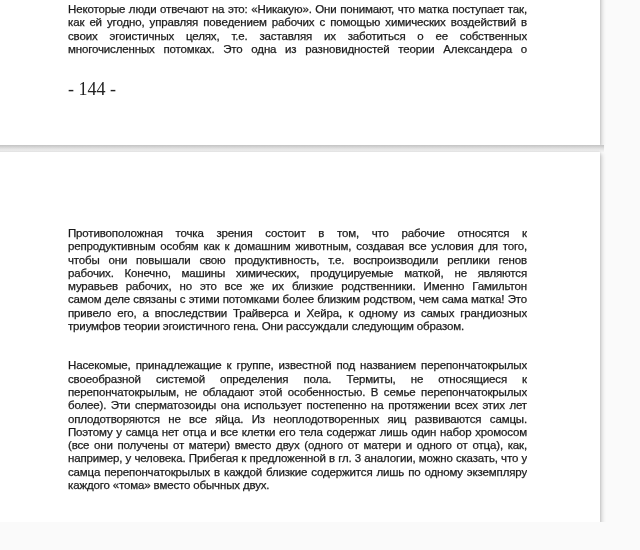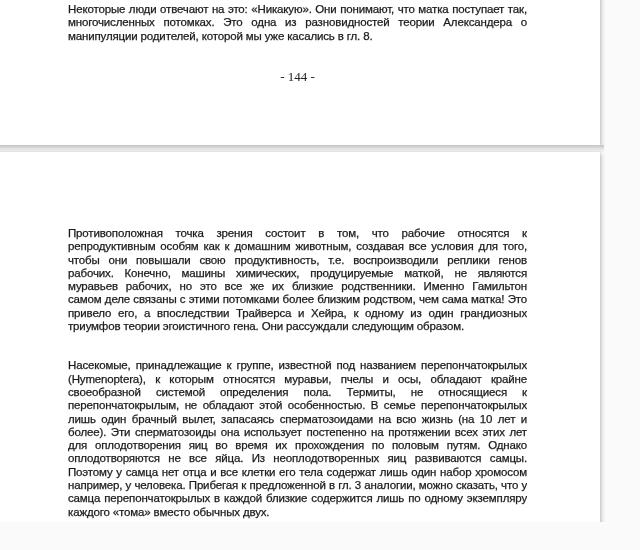--- a/index.html
+++ b/index.html
@@ -61,69 +61,68 @@
     overflow: hidden;
     text-align: justify;
     text-align-last: justify;
     white-space: normal;
   }
   .line.para-last {
     text-align-last: left;
   }
   .page-number {
     margin-top: 27px;
-    text-align: center;
+    text-align: left;
     font-family: "Liberation Serif", "DejaVu Serif", serif;
-    font-size: 13px;
+    font-size: 18px;
     line-height: 13px;
     letter-spacing: 0;
     color: #222222;
     -webkit-text-stroke: 0;
   }
 </style>
 </head>
 <body>
 
 <div class="viewer">
 
   <div class="page page-top">
     <div class="content">
       <div class="para">
           <div class="line">Некоторые люди отвечают на это: «Никакую». Они понимают, что матка поступает так,</div>
+          <div class="line">как ей угодно, управляя поведением рабочих с помощью химических воздействий в</div>
+          <div class="line">своих эгоистичных целях, т.е. заставляя их заботиться о ее собственных</div>
           <div class="line">многочисленных потомках. Это одна из разновидностей теории Александера о</div>
-          <div class="line para-last">манипуляции родителей, которой мы уже касались в гл. 8.</div>
         </div>
       <div class="page-number">- 144 -</div>
     </div>
   </div>
 
   <div class="page-gap"></div>
 
   <div class="page page-bottom">
     <div class="content">
       <div class="para">
           <div class="line">Противоположная точка зрения состоит в том, что рабочие относятся к</div>
           <div class="line">репродуктивным особям как к домашним животным, создавая все условия для того,</div>
           <div class="line">чтобы они повышали свою продуктивность, т.е. воспроизводили реплики генов</div>
           <div class="line">рабочих. Конечно, машины химических, продуцируемые маткой, не являются</div>
           <div class="line">муравьев рабочих, но это все же их близкие родственники. Именно Гамильтон</div>
           <div class="line">самом деле связаны с этими потомками более близким родством, чем сама матка! Это</div>
-          <div class="line">привело его, а впоследствии Трайверса и Хейра, к одному из один грандиозных</div>
+          <div class="line">привело его, а впоследствии Трайверса и Хейра, к одному из самых грандиозных</div>
           <div class="line para-last">триумфов теории эгоистичного гена. Они рассуждали следующим образом.</div>
         </div>
       <div class="para">
           <div class="line">Насекомые, принадлежащие к группе, известной под названием перепончатокрылых</div>
-          <div class="line">(Hymenoptera), к которым относятся муравьи, пчелы и осы, обладают крайне</div>
           <div class="line">своеобразной системой определения пола. Термиты, не относящиеся к</div>
           <div class="line">перепончатокрылым, не обладают этой особенностью. В семье перепончатокрылых</div>
-          <div class="line">лишь один брачный вылет, запасаясь сперматозоидами на всю жизнь (на 10 лет и</div>
           <div class="line">более). Эти сперматозоиды она использует постепенно на протяжении всех этих лет</div>
-          <div class="line">для оплодотворения яиц во время их прохождения по половым путям. Однако</div>
           <div class="line">оплодотворяются не все яйца. Из неоплодотворенных яиц развиваются самцы.</div>
           <div class="line">Поэтому у самца нет отца и все клетки его тела содержат лишь один набор хромосом</div>
+          <div class="line">(все они получены от матери) вместо двух (одного от матери и одного от отца), как,</div>
           <div class="line">например, у человека. Прибегая к предложенной в гл. 3 аналогии, можно сказать, что у</div>
           <div class="line">самца перепончатокрылых в каждой близкие содержится лишь по одному экземпляру</div>
           <div class="line para-last">каждого «тома» вместо обычных двух.</div>
         </div>
     </div>
   </div>
 
 </div>
 
 </body></html>

